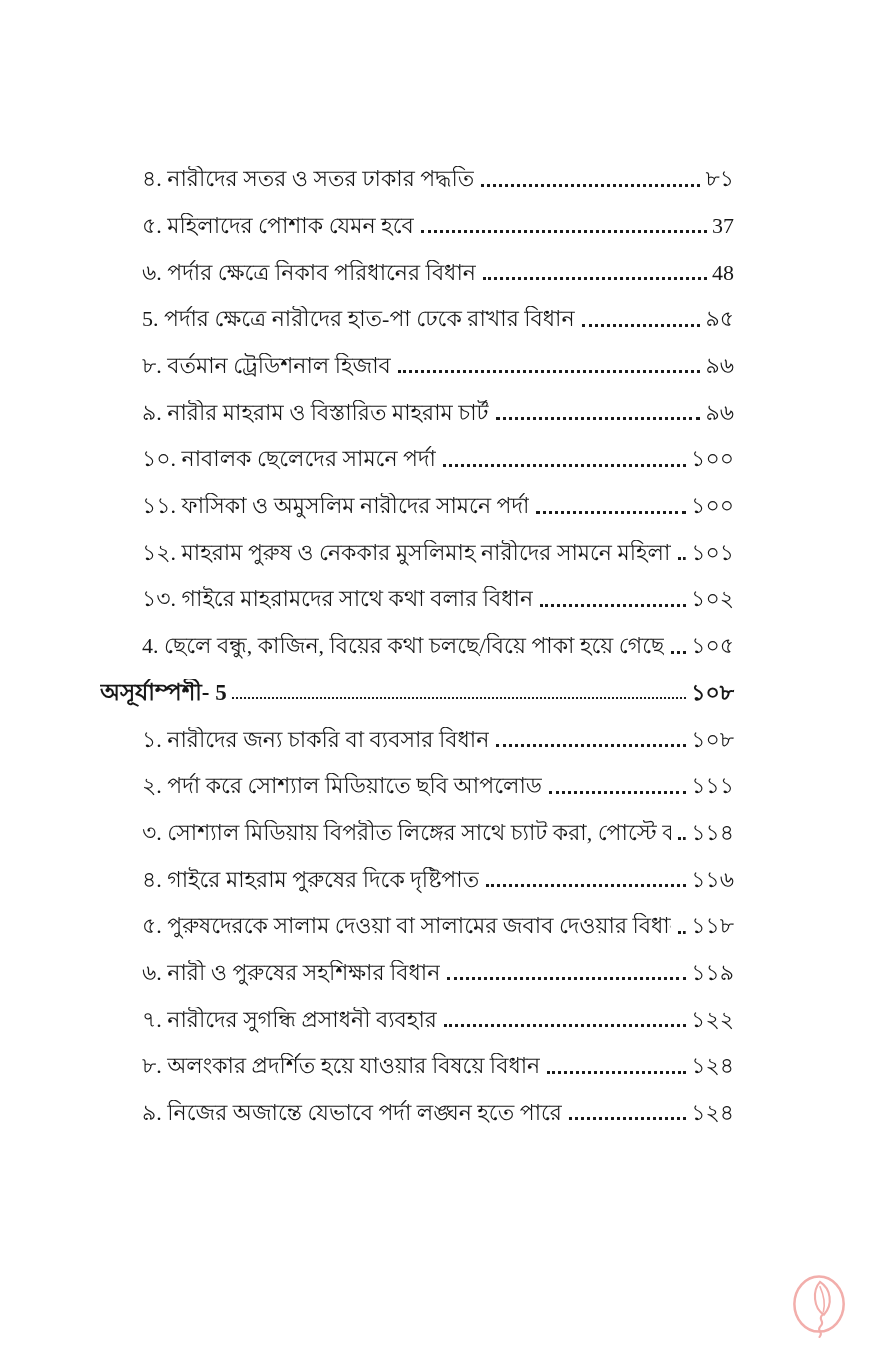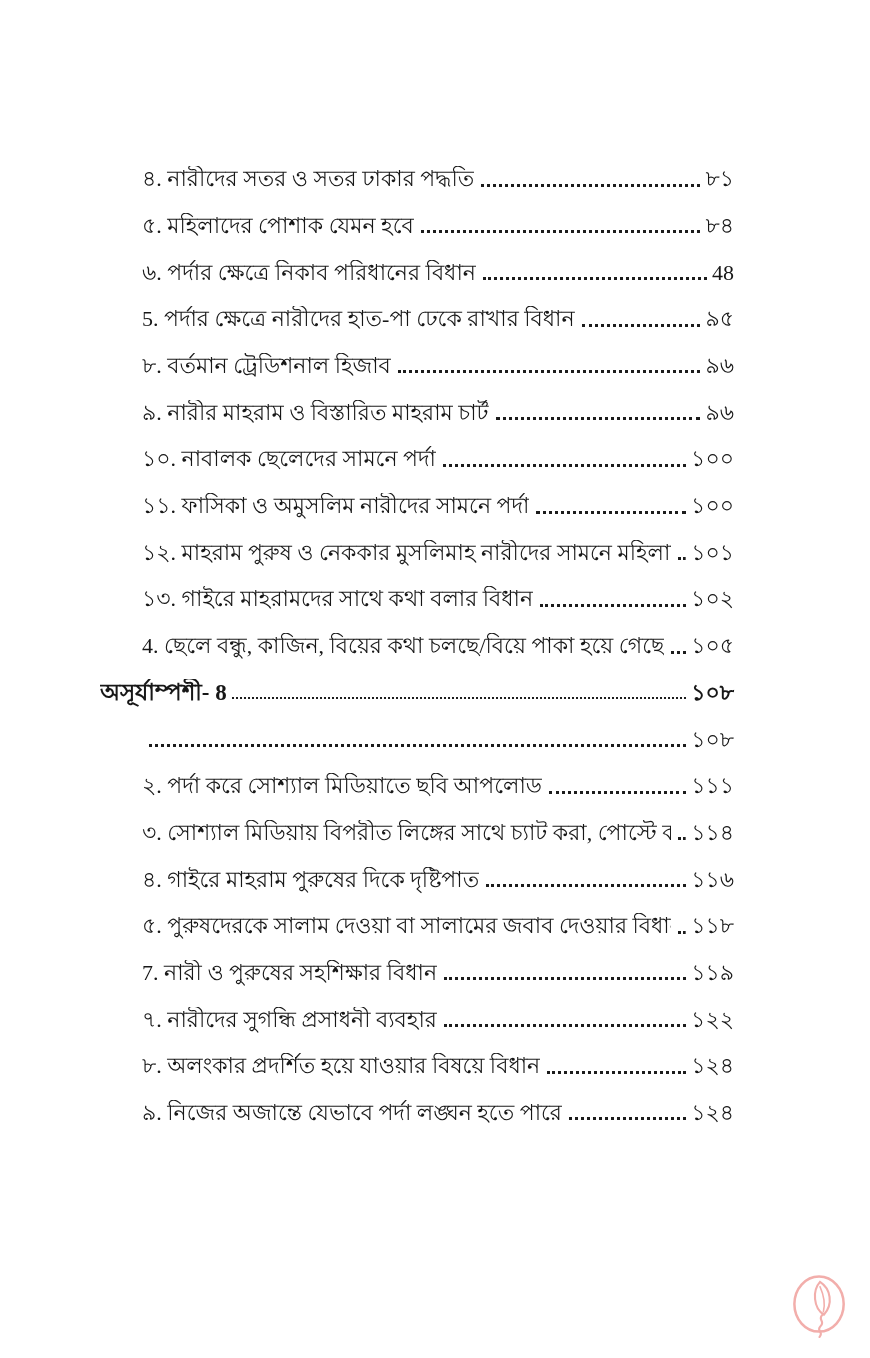--- a/index.html
+++ b/index.html
@@ -54,21 +54,21 @@
   <nav class="toc">
       <section>
         <div class="row item">
           <span class="t">৪. নারীদের সতর ও সতর ঢাকার পদ্ধতি</span>
           <span class="leader"></span>
           <span class="p">৮১</span>
         </div>
         <div class="row item">
           <span class="t">৫. মহিলাদের পোশাক যেমন হবে</span>
           <span class="leader"></span>
-          <span class="p">৮৪</span>
+          <span class="p">37</span>
         </div>
         <div class="row item">
           <span class="t">৬. পর্দার ক্ষেত্রে নিকাব পরিধানের বিধান</span>
           <span class="leader"></span>
           <span class="p">48</span>
         </div>
         <div class="row item">
           <span class="t">5. পর্দার ক্ষেত্রে নারীদের হাত-পা ঢেকে রাখার বিধান</span>
           <span class="leader"></span>
           <span class="p">৯৫</span>
@@ -104,25 +104,26 @@
           <span class="p">১০২</span>
         </div>
         <div class="row item">
           <span class="t">4. ছেলে বন্ধু, কাজিন, বিয়ের কথা চলছে/বিয়ে পাকা হয়ে গেছে</span>
           <span class="leader"></span>
           <span class="p">১০৫</span>
         </div>
       </section>
       <section>
         <div class="row header">
-          <span class="t">অসূর্যাম্পশী- 8</span>
+          <span class="t">অসূর্যাম্পশী- 5</span>
           <span class="leader"></span>
           <span class="p">১০৮</span>
         </div>
         <div class="row item">
+          <span class="t">১. নারীদের জন্য চাকরি বা ব্যবসার বিধান</span>
           <span class="leader"></span>
           <span class="p">১০৮</span>
         </div>
         <div class="row item">
           <span class="t">২. পর্দা করে সোশ্যাল মিডিয়াতে ছবি আপলোড</span>
           <span class="leader"></span>
           <span class="p">১১১</span>
         </div>
         <div class="row item">
           <span class="t">৩. সোশ্যাল মিডিয়ায় বিপরীত লিঙ্গের সাথে চ্যাট করা, পোস্টে কমেন্ট করা</span>
@@ -133,21 +134,21 @@
           <span class="t">৪. গাইরে মাহরাম পুরুষের দিকে দৃষ্টিপাত</span>
           <span class="leader"></span>
           <span class="p">১১৬</span>
         </div>
         <div class="row item">
           <span class="t">৫. পুরুষদেরকে সালাম দেওয়া বা সালামের জবাব দেওয়ার বিধান</span>
           <span class="leader"></span>
           <span class="p">১১৮</span>
         </div>
         <div class="row item">
-          <span class="t">7. নারী ও পুরুষের সহশিক্ষার বিধান</span>
+          <span class="t">৬. নারী ও পুরুষের সহশিক্ষার বিধান</span>
           <span class="leader"></span>
           <span class="p">১১৯</span>
         </div>
         <div class="row item">
           <span class="t">৭. নারীদের সুগন্ধি প্রসাধনী ব্যবহার</span>
           <span class="leader"></span>
           <span class="p">১২২</span>
         </div>
         <div class="row item">
           <span class="t">৮. অলংকার প্রদর্শিত হয়ে যাওয়ার বিষয়ে বিধান</span>

